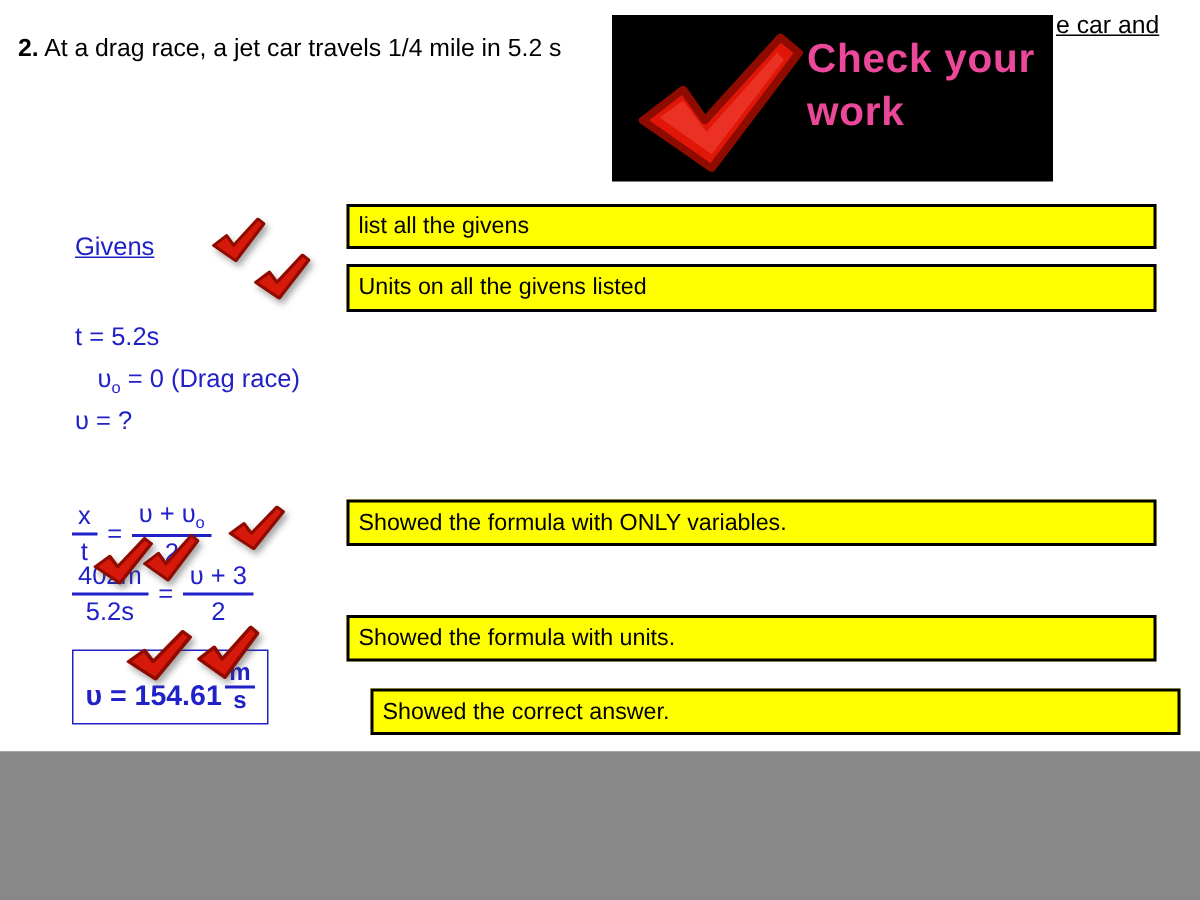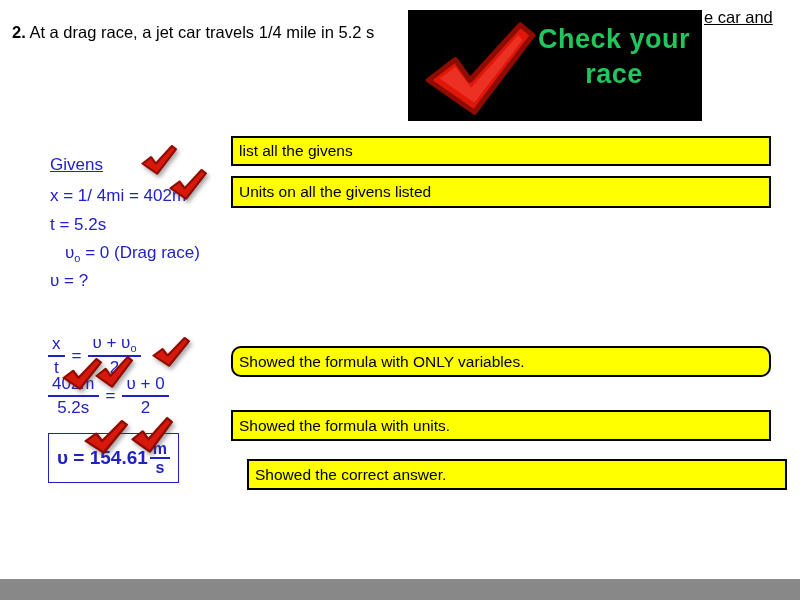--- a/index.html
+++ b/index.html
@@ -1,45 +1,45 @@
 <!DOCTYPE html>
 <html><head>
 <meta charset="utf-8">
 <style>
   html,body { margin:0; padding:0; background:#888; }
   .slide {
-    position:relative; width:800px; height:579px; background:#ffffff;
+    position:relative; width:800px; height:501px; background:#ffffff;
     font-family:"Liberation Sans", sans-serif; overflow:hidden;
   }
   
   .qtext { position:absolute; color:#000; font-size:16.5px; white-space:nowrap; }
   .qnum { font-weight:bold; }
   
   .overlay {
     position:absolute; left:408px; top:10px; width:294px; height:111px;
     background:#000; display:flex; align-items:flex-start; z-index:5;
   }
   .overlay-text {
-    position:absolute; right:12px; top:12px; text-align:center;
-    color:#22c55e; font-size:27px; line-height:35px; font-weight:bold;
+    position:absolute; right:12px; top:12px; text-align:left;
+    color:#ec4899; font-size:27px; line-height:35px; font-weight:bold;
     letter-spacing:0.5px;
   }
   
   .blue { color:#2121c8; }
   .given-line { position:absolute; left:50px; font-size:17px; white-space:nowrap; }
   .givens-title { text-decoration:underline; }
   .subsc { font-size:11px; vertical-align:-4px; }
   .mrow { position:absolute; display:flex; align-items:center; gap:7px;
           font-size:17px; white-space:nowrap; }
   .frac { display:inline-flex; flex-direction:column; align-items:center; }
   .frac .num { padding:0 4px 1px; border-bottom:2px solid currentColor; text-align:center; }
   .frac .den { padding-top:1px; text-align:center; }
   .answer-box {
     position:absolute; left:48px; top:433px; border:1.5px solid #2121c8;
-    padding:6px 8px 6px 8px; display:flex; align-items:center; gap:2px;
+    padding:6px 8px 6px 8px; display:flex; align-items:flex-end; gap:2px;
     font-size:19px; font-weight:bold;
   }
   .unit-frac { display:inline-flex; flex-direction:column; align-items:center;
                font-size:16px; line-height:17px; }
   .unit-frac .num { padding:0 3px; border-bottom:2px solid currentColor; }
   
   .ybox {
     position:absolute; left:231px; width:540px; background:#ffff00;
     border:2.5px solid #000; display:flex; align-items:center;
     font-size:15.5px; color:#000; padding-left:6px; box-sizing:border-box;
@@ -61,26 +61,25 @@
 
   <div class="overlay">
     <span class="bigchk">
       <svg viewBox="0 0 100 100" preserveAspectRatio="none">
         <path d="M4 62 L28 40 L41 62 L86 3 L97 14 L45 96 Z" fill="#e01708" stroke="#8f0b00" stroke-width="5" stroke-linejoin="round"></path>
         <path d="M14 60 L28 48 L42 70 L84 14 L88 19 L45 86 Z" fill="#f4473a" opacity="0.55"></path>
       </svg>
     </span>
     <div class="overlay-text">
       <div>Check your</div>
-      <div>race</div>
+      <div>work</div>
     </div>
   </div>
 
   <div class="given-line blue givens-title" style="top:155px;">Givens</div>
-  <div class="given-line blue" style="top:186px;">x = 1/ 4mi = 402m</div>
   <div class="given-line blue" style="top:215px;">t = 5.2s</div>
   <div class="given-line blue" style="top:243px;margin-left:15px;">
     <span>υ</span><span class="subsc">o</span><span> = 0 (Drag race)</span>
   </div>
   <div class="given-line blue" style="top:271px;">υ = ?</div>
 
   <div class="mrow blue" style="left:48px; top:333px;">
     <span class="frac">
       <span class="num">x</span>
       <span class="den">t</span>
@@ -92,36 +91,36 @@
     </span>
   </div>
 
   <div class="mrow blue" style="left:48px; top:374px;">
     <span class="frac">
       <span class="num">402m</span>
       <span class="den">5.2s</span>
     </span>
     <span>=</span>
     <span class="frac">
-      <span class="num">υ + 0</span>
+      <span class="num">υ + 3</span>
       <span class="den">2</span>
     </span>
   </div>
 
   <div class="answer-box blue">
     <span>υ = 154.61</span>
     <span class="unit-frac">
       <span class="num">m</span>
       <span class="den">s</span>
     </span>
   </div>
 
   <div class="ybox" style="top:176px; height:32px;">Units on all the givens listed</div>
   <div class="ybox" style="top:136px; height:30px;">list all the givens</div>
-  <div class="ybox" style="top:346px; height:31px;border-radius:10px;">Showed the formula with ONLY variables.</div>
+  <div class="ybox" style="top:333px; height:31px;">Showed the formula with ONLY variables.</div>
   <div class="ybox" style="top:410px; height:31px;">Showed the formula with units.</div>
   <div class="ybox" style="top:459px; height:31px;margin-left:16px;">Showed the correct answer.</div>
 
   <span class="chk" style="left:141px; top:145px; width:36px; height:30px;">
     <svg viewBox="0 0 100 100" preserveAspectRatio="none">
         <path d="M4 62 L28 40 L41 62 L86 3 L97 14 L45 96 Z" fill="#d6190b" stroke="#8f0b00" stroke-width="6" stroke-linejoin="round"></path>
       </svg>
   </span>
   <span class="chk" style="left:169px; top:169px; width:38px; height:31px;">
     <svg viewBox="0 0 100 100" preserveAspectRatio="none">

